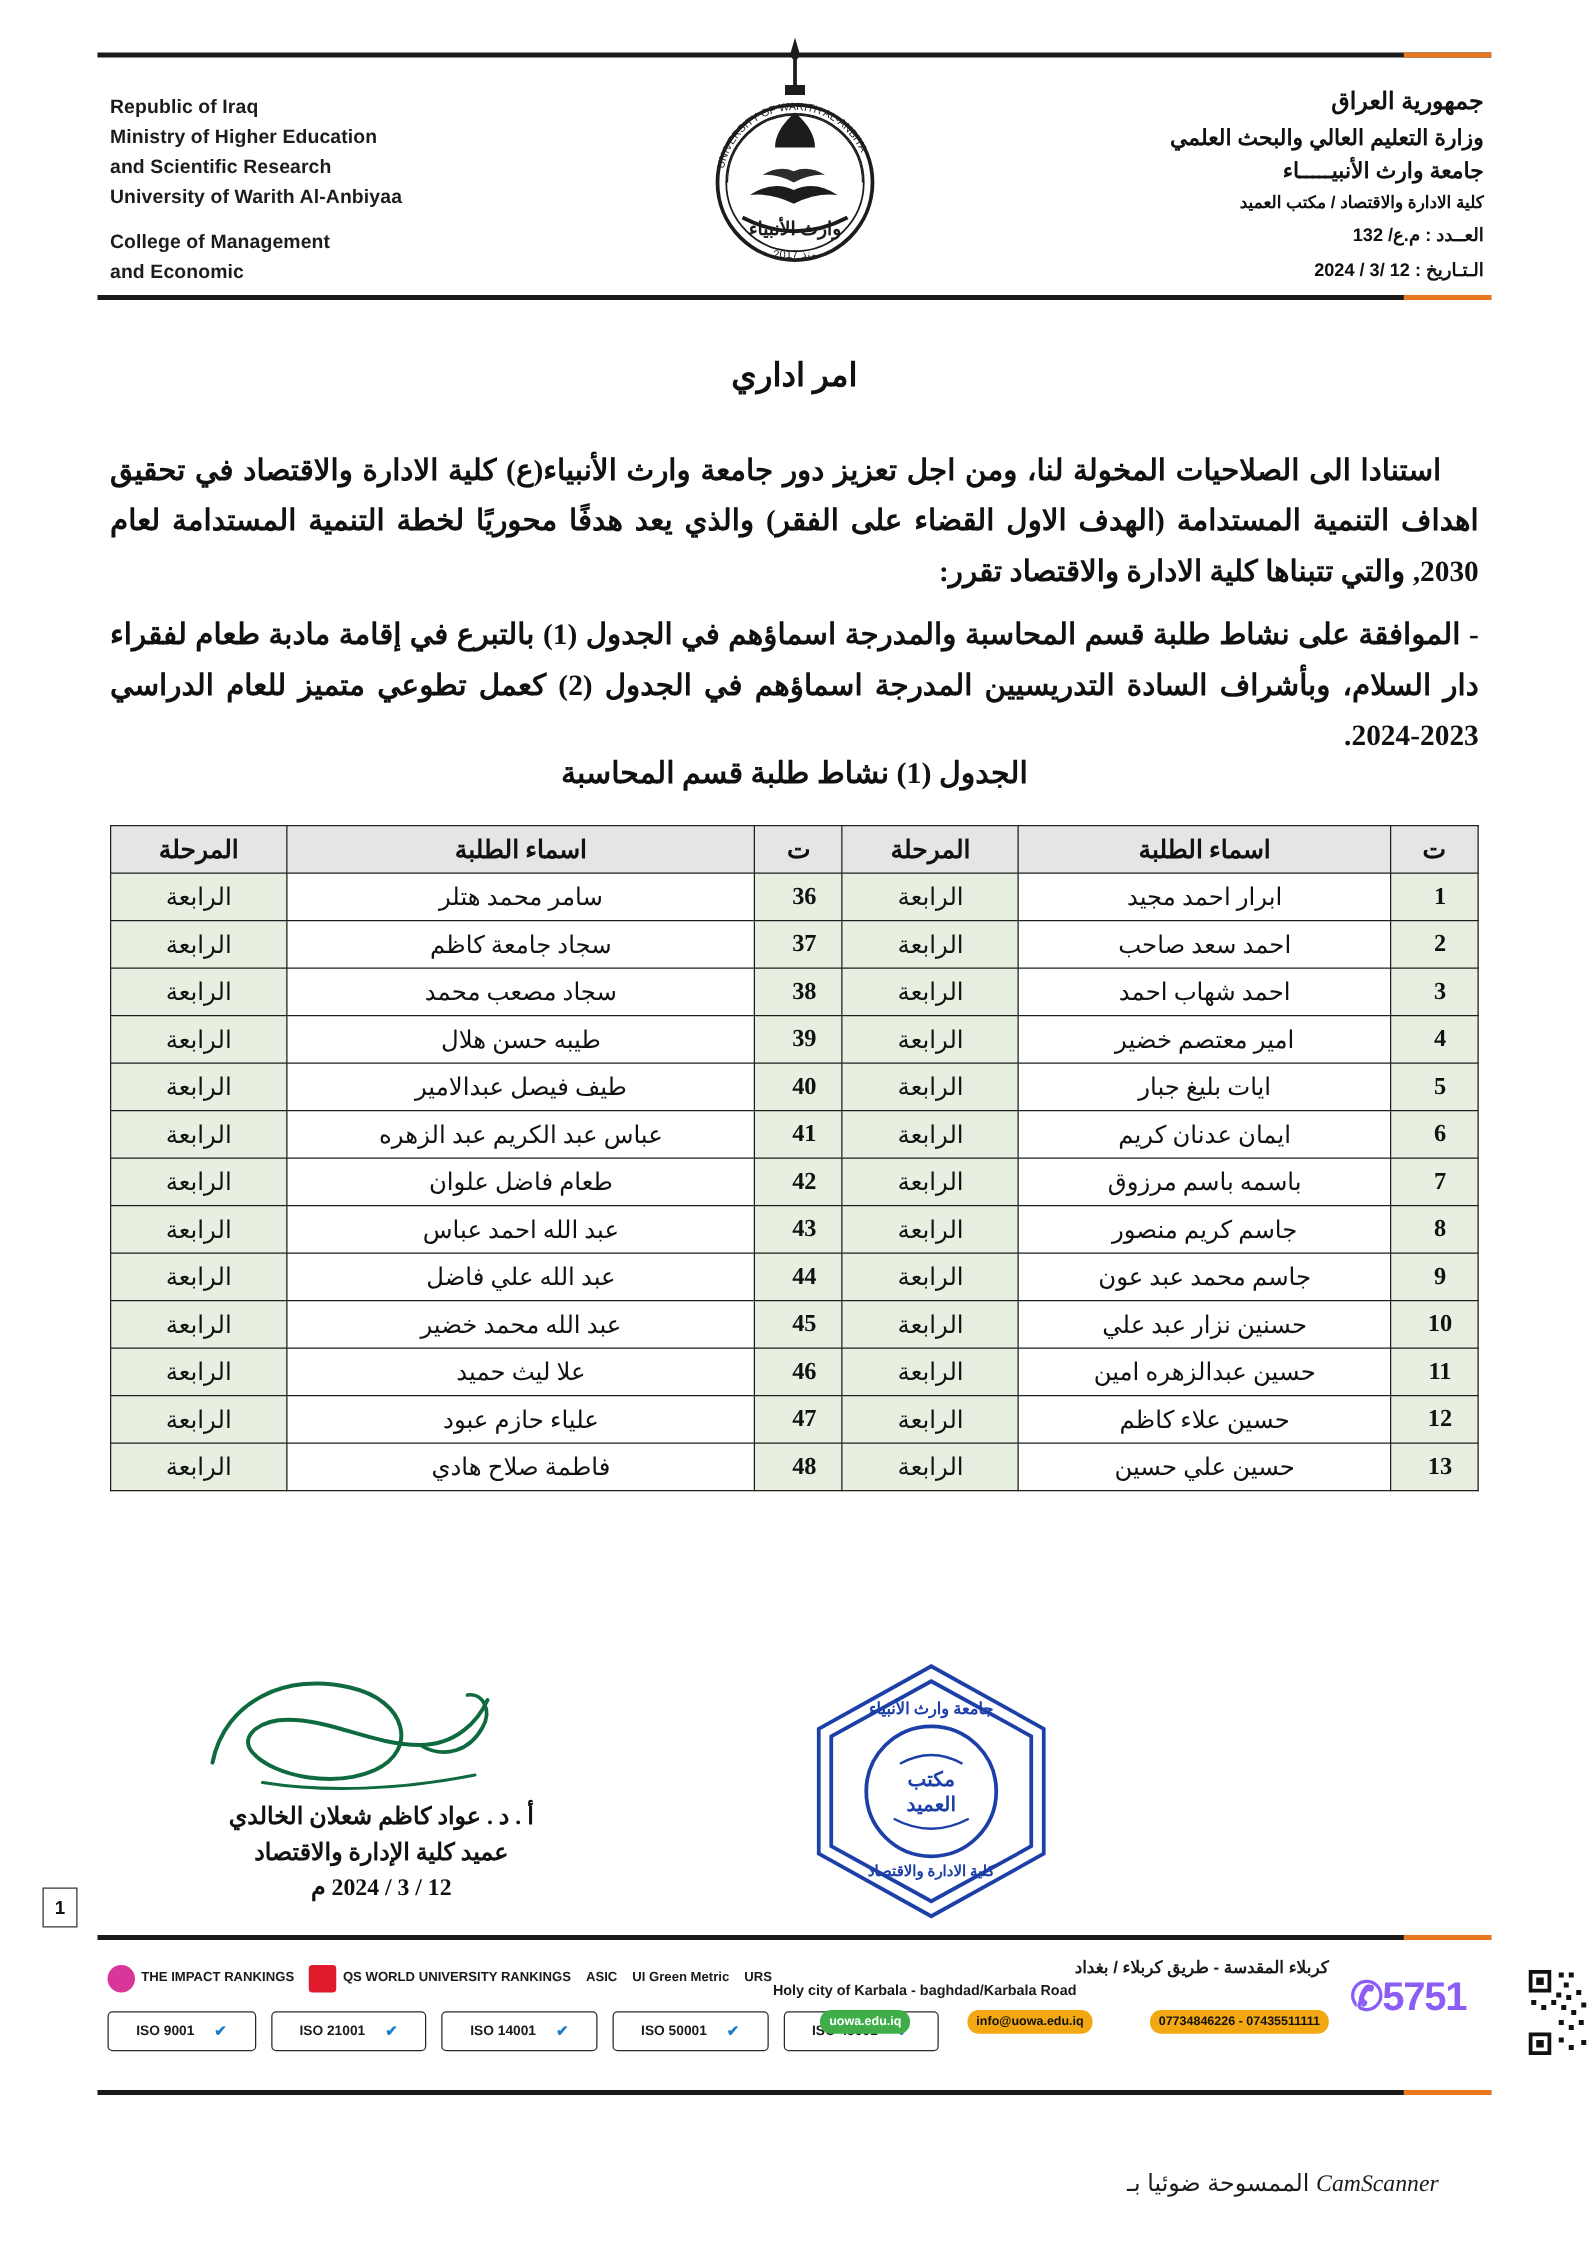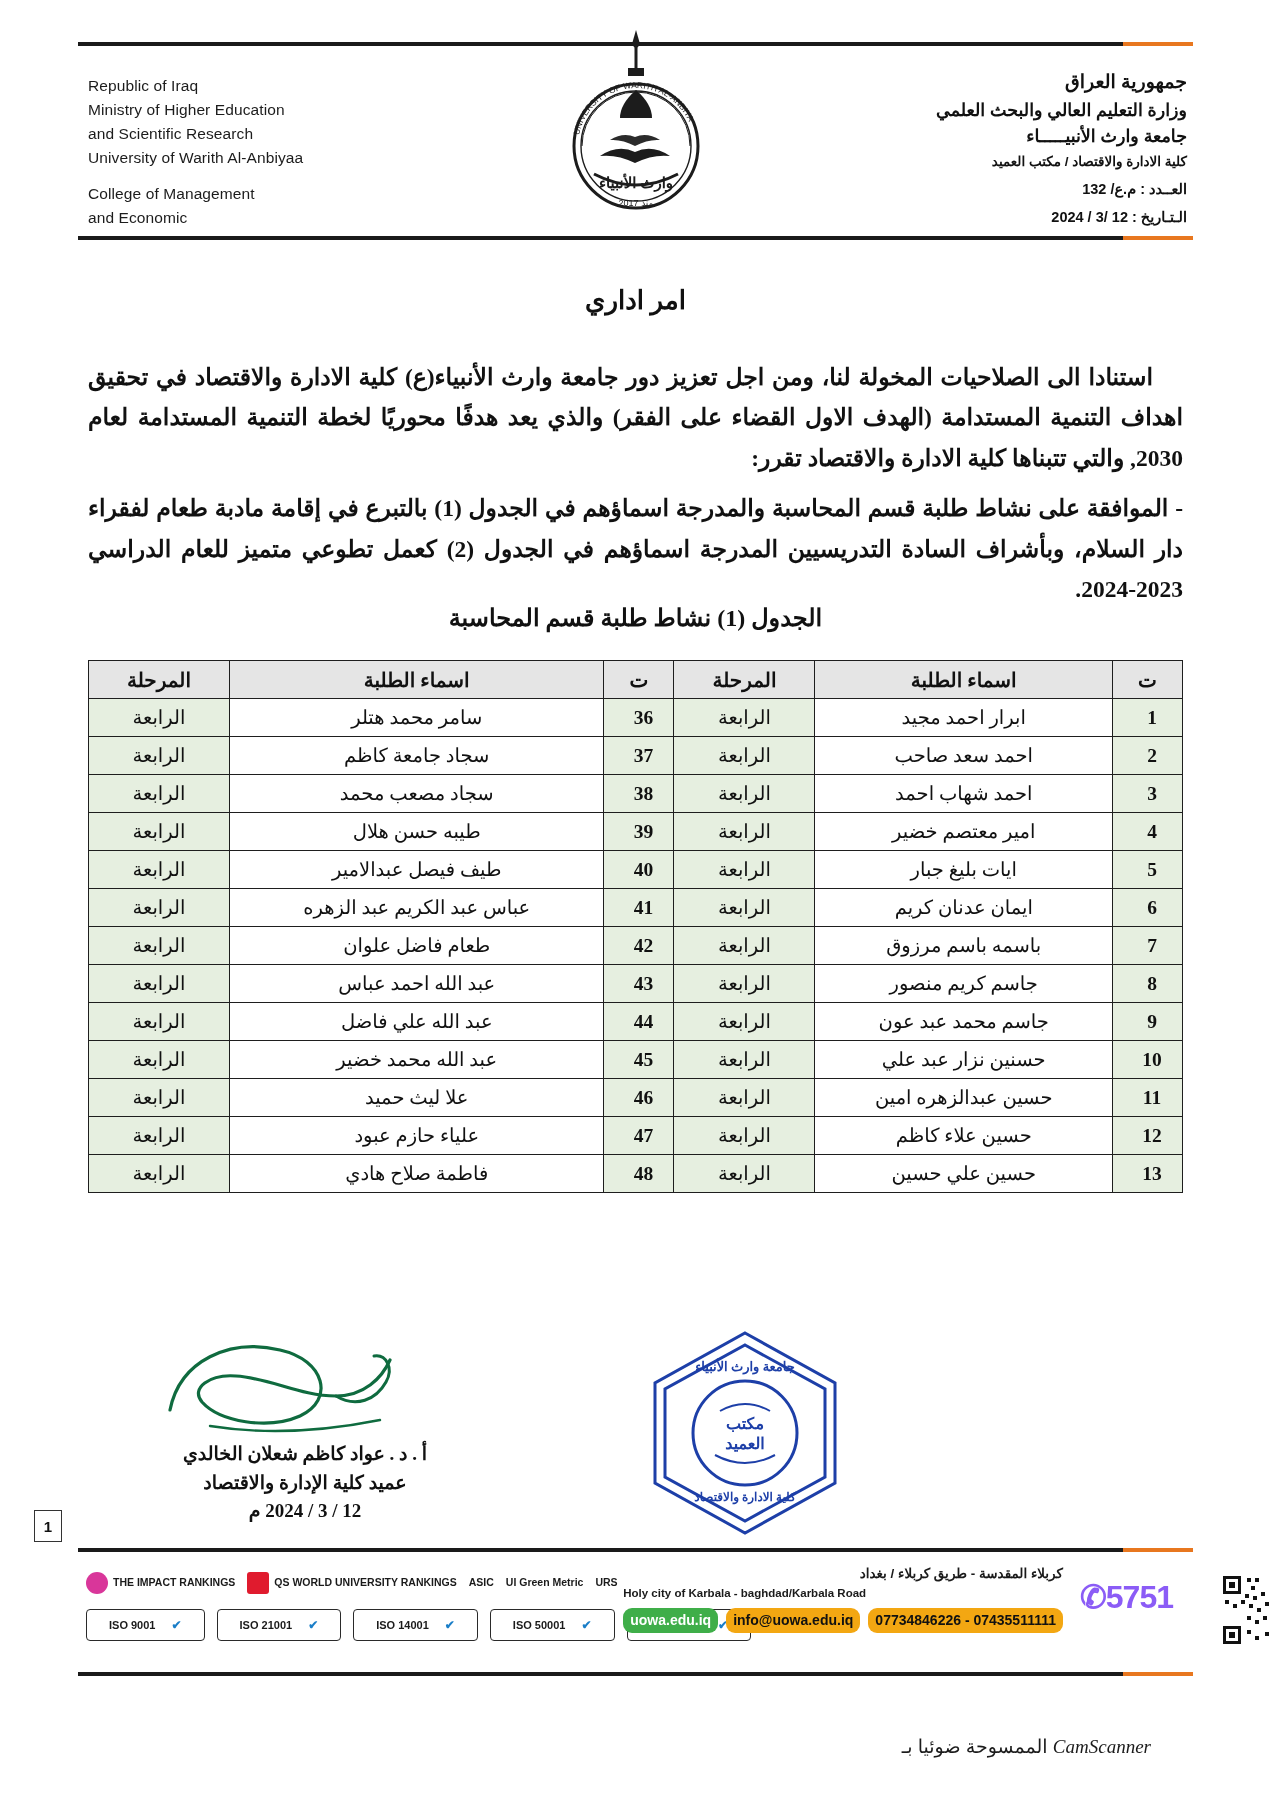--- a/index.html
+++ b/index.html
@@ -54,21 +54,21 @@
     width: 70px; height: 4px;
     background: #e8771f;
   }
   .header-left {
     position: absolute;
     top: 32px;
     left: 10px;
     width: 330px;
     font-family: "Liberation Sans", sans-serif;
     font-size: 15.5px;
-    font-weight: normal;
+    font-weight: bold;
     line-height: 1.55;
     color: #1c1c1c;
     letter-spacing: 0.1px;
   }
   .header-left .block2 { margin-top: 12px; }
   .header-right {
     position: absolute;
     top: 26px;
     right: 6px;
     width: 400px;
@@ -328,24 +328,25 @@
   .contact-pills {
     display: flex;
     gap: 8px;
     margin-top: 5px;
     direction: ltr;
   }
   .pill {
     background: #f3a712;
     color: #111;
     border-radius: 9px;
-    font-size: 14px;
+    font-size: 10px;
     padding: 2px 7px;
     font-weight: bold;
     white-space: nowrap;
+    margin-left: 38px;
   }
   .pill.green { background: #3fae49; color:#fff; }
 
   
   .camscanner {
     position: absolute;
     top: 1735px;
     right: 120px;
     direction: rtl;
     font-family: "Liberation Sans", sans-serif;

